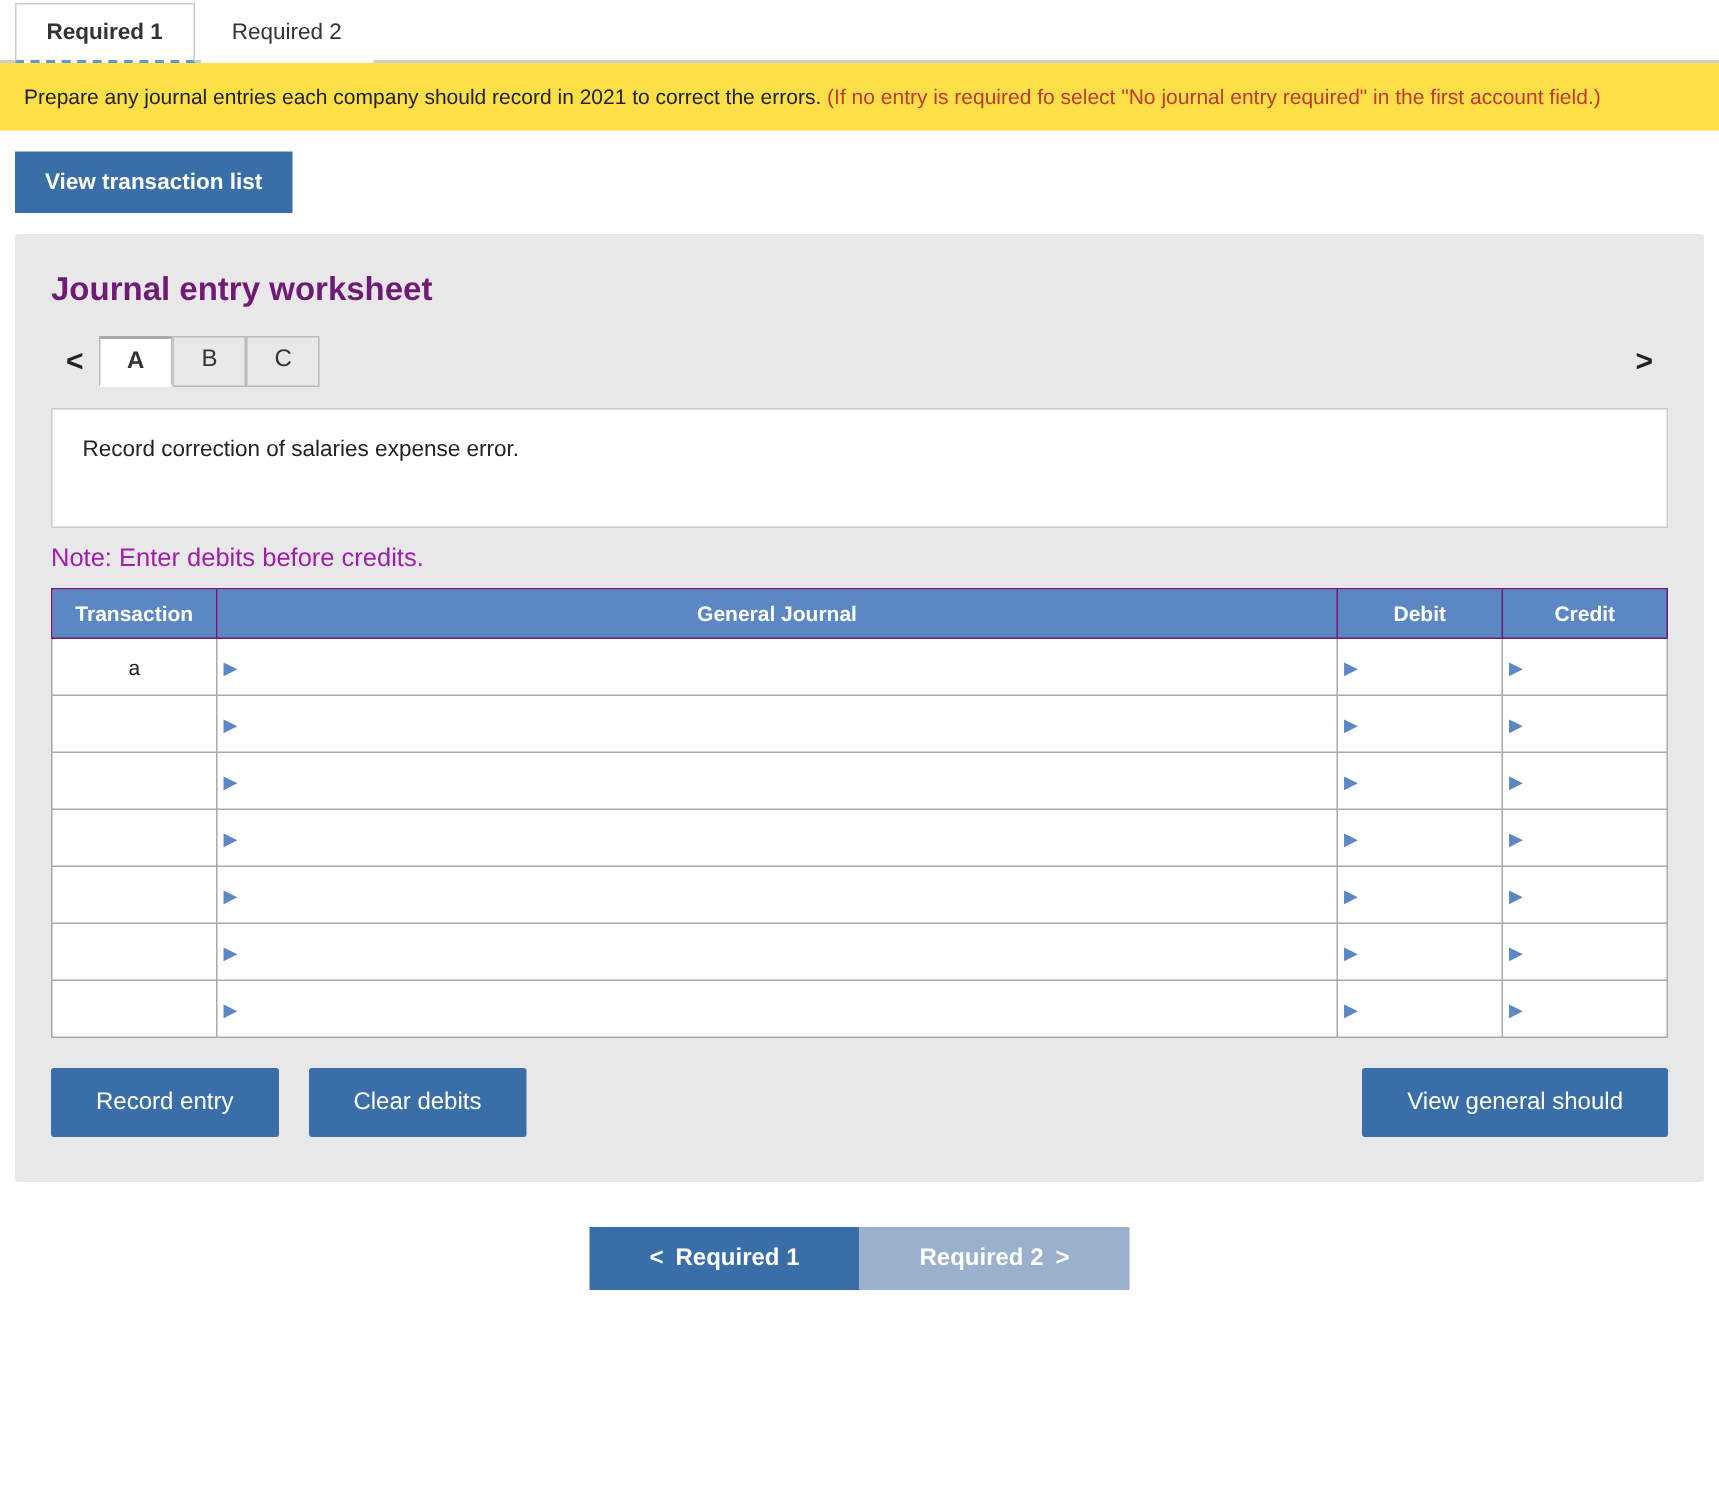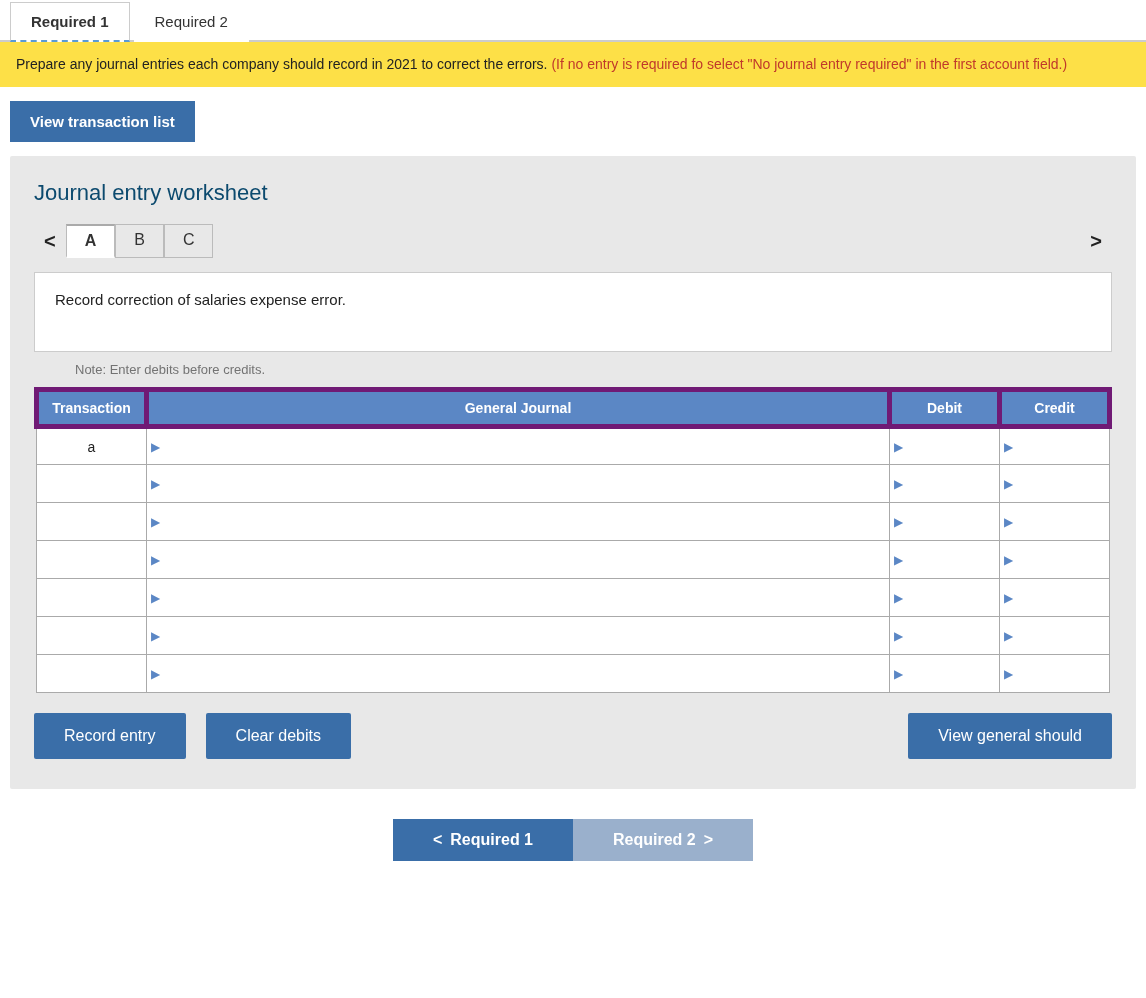--- a/index.html
+++ b/index.html
@@ -68,23 +68,23 @@
     
     .worksheet-container {
       background: #e8e8e8;
       margin: 0 10px 20px 10px;
       padding: 24px 24px 30px 24px;
       border-radius: 2px;
     }
 
     .worksheet-title {
       font-size: 22px;
-      font-weight: normal;
+      font-weight: bold;
       margin-bottom: 18px;
-      color: #0c4a6e;
+      color: #701a75;
     }
 
     
     .letter-tabs-row {
       display: flex;
       align-items: center;
       margin-bottom: 14px;
     }
     .nav-arrow {
       font-size: 20px;
@@ -118,40 +118,39 @@
       background: #fff;
       border: 1px solid #ccc;
       padding: 18px 20px;
       font-size: 15px;
       color: #222;
       margin-bottom: 10px;
       min-height: 80px;
     }
 
     .note-text {
-      color: #737373;
-      font-size: 13px;
+      color: #a21caf;
+      font-size: 17px;
       margin-bottom: 10px;
-      margin-left: 41px;
     }
 
     
     .journal-table {
       width: 100%;
       border-collapse: collapse;
       margin-bottom: 20px;
     }
     .journal-table thead tr th {
       background: #5b87c5;
       color: #fff;
       font-size: 14px;
       font-weight: bold;
       padding: 8px 13px;
       text-align: center;
-      border: 5px solid #701a75;
+      border: 1px solid #701a75;
     }
     .journal-table thead tr th:first-child {
       text-align: center;
       width: 110px;
     }
     .journal-table thead tr th:nth-child(2) {
       text-align: center;
     }
     .journal-table thead tr th:nth-child(3),
     .journal-table thead tr th:nth-child(4) {

